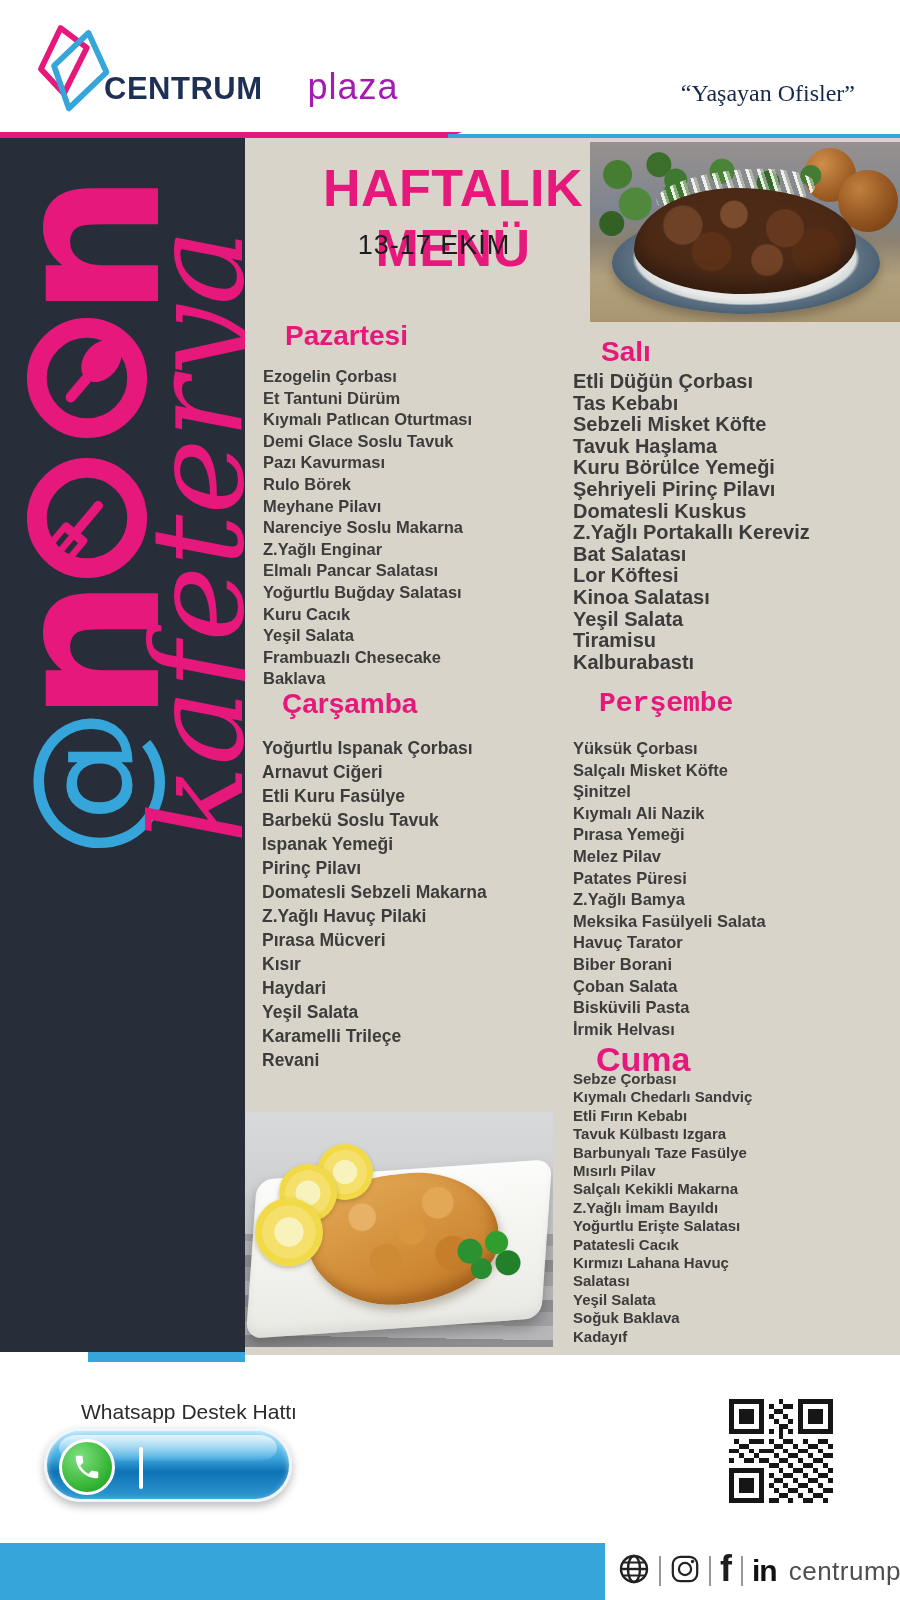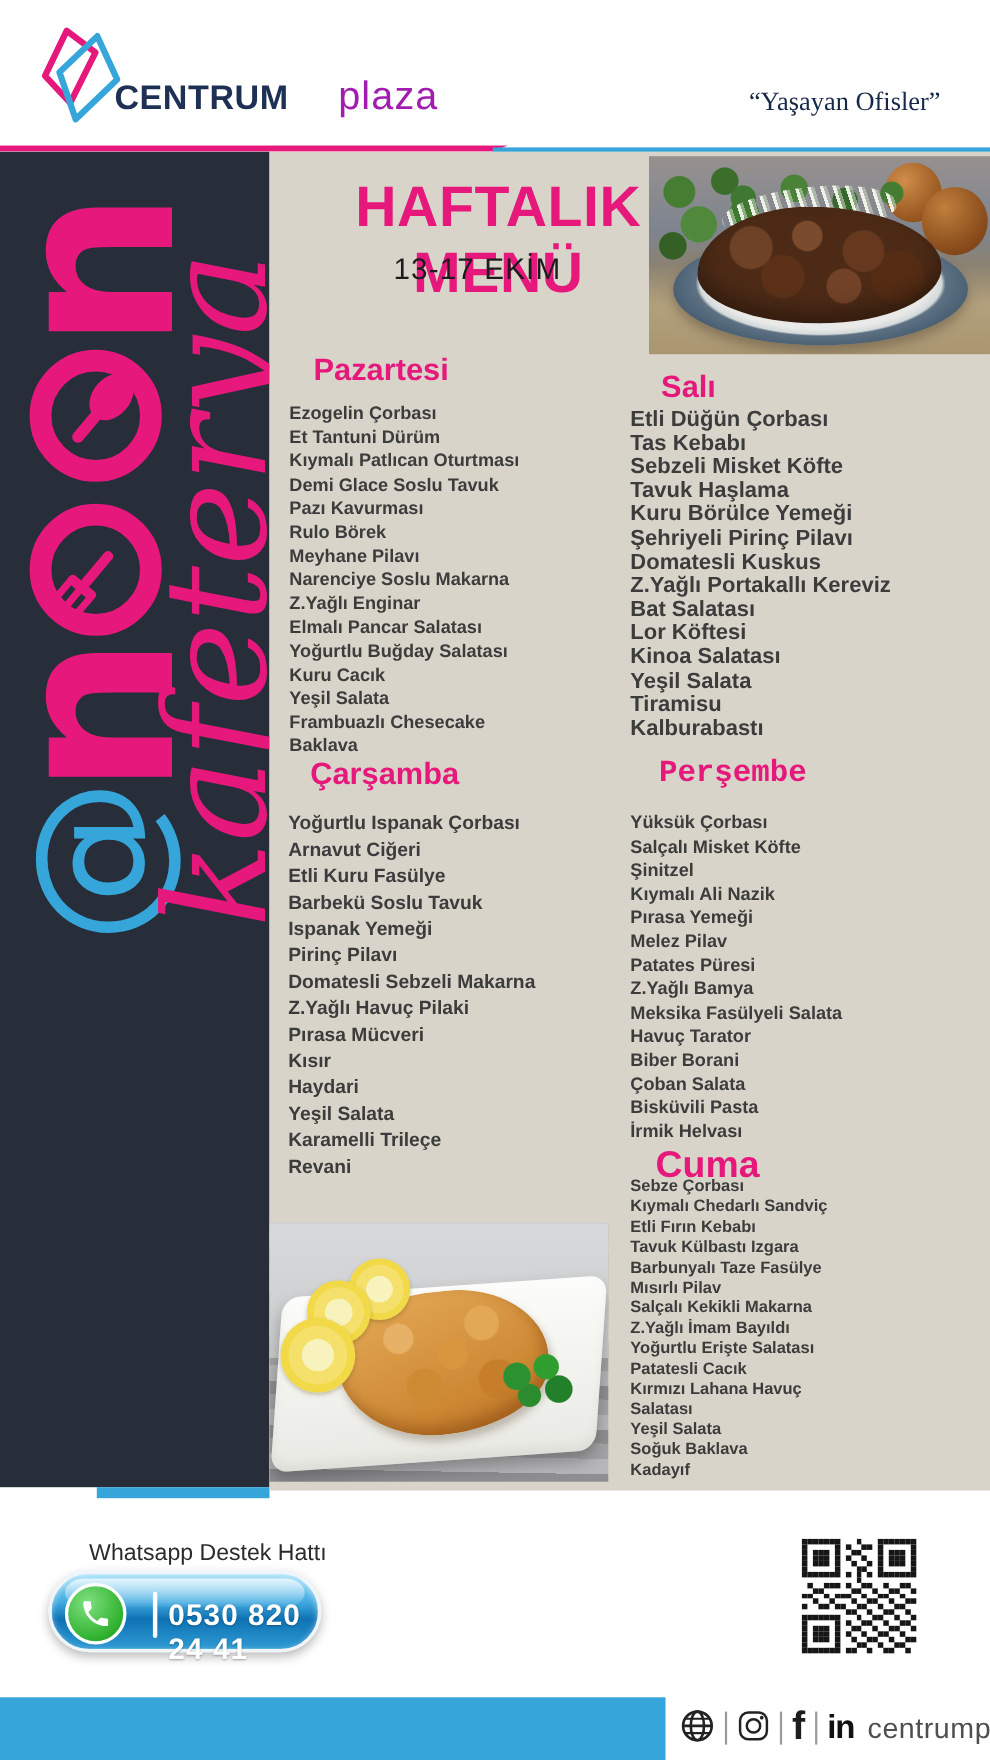--- a/index.html
+++ b/index.html
@@ -327,21 +327,20 @@
   </div>
 
   <div class="wa-label">Whatsapp Destek Hattı</div>
   <div class="wa-button">
     <div class="wa-icon">
       <svg width="30" height="30" viewBox="0 0 24 24">
         <path fill="#fff" d="M6.62 10.79c1.44 2.83 3.76 5.14 6.59 6.59l2.2-2.2c.27-.27.67-.36 1.02-.24 1.12.37 2.33.57 3.57.57.55 0 1 .45 1 1V20c0 .55-.45 1-1 1-9.39 0-17-7.61-17-17 0-.55.45-1 1-1h3.5c.55 0 1 .45 1 1 0 1.25.2 2.45.57 3.57.11.35.03.74-.25 1.02l-2.2 2.2z"></path>
       </svg>
     </div>
     <div class="wa-sep"></div>
-    <div class="wa-number">0530 820 24 41</div>
   </div>
 
   <div class="qr">
       <div class="qb"></div>
       <div class="qb"></div>
       <div class="qb"></div>
       <div class="qb"></div>
       <div class="qb"></div>
       <div class="qb"></div>
       <div class="qb"></div>

